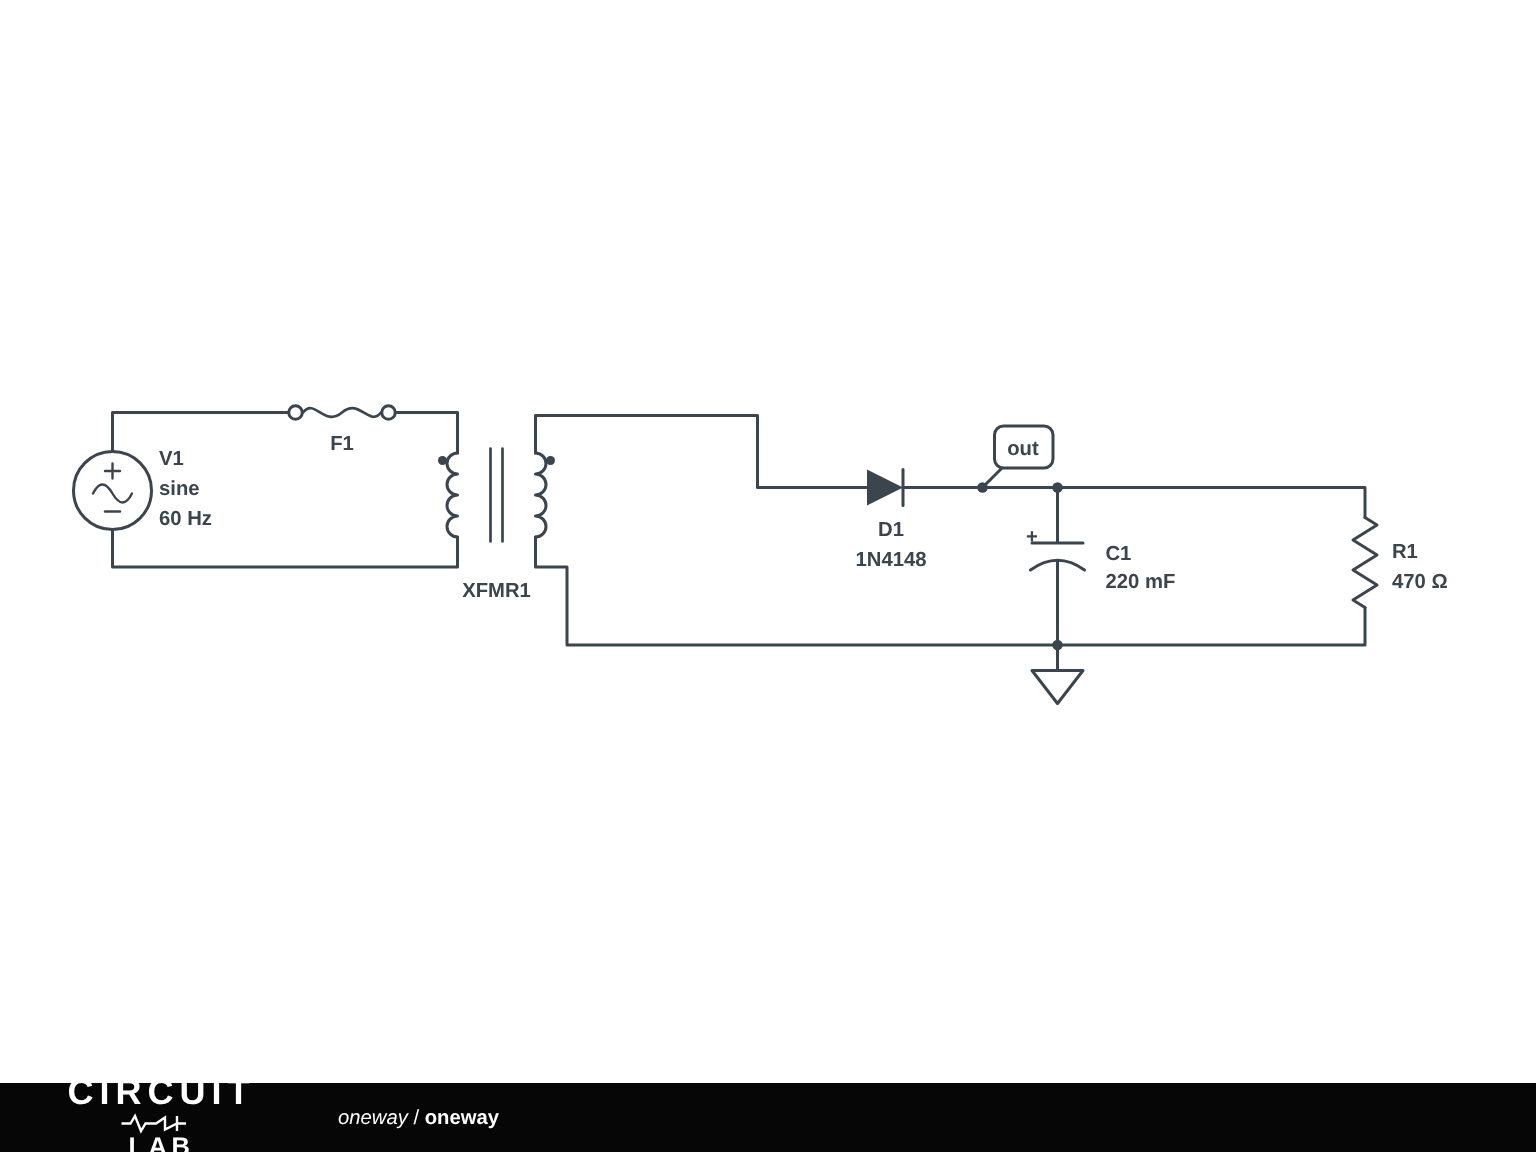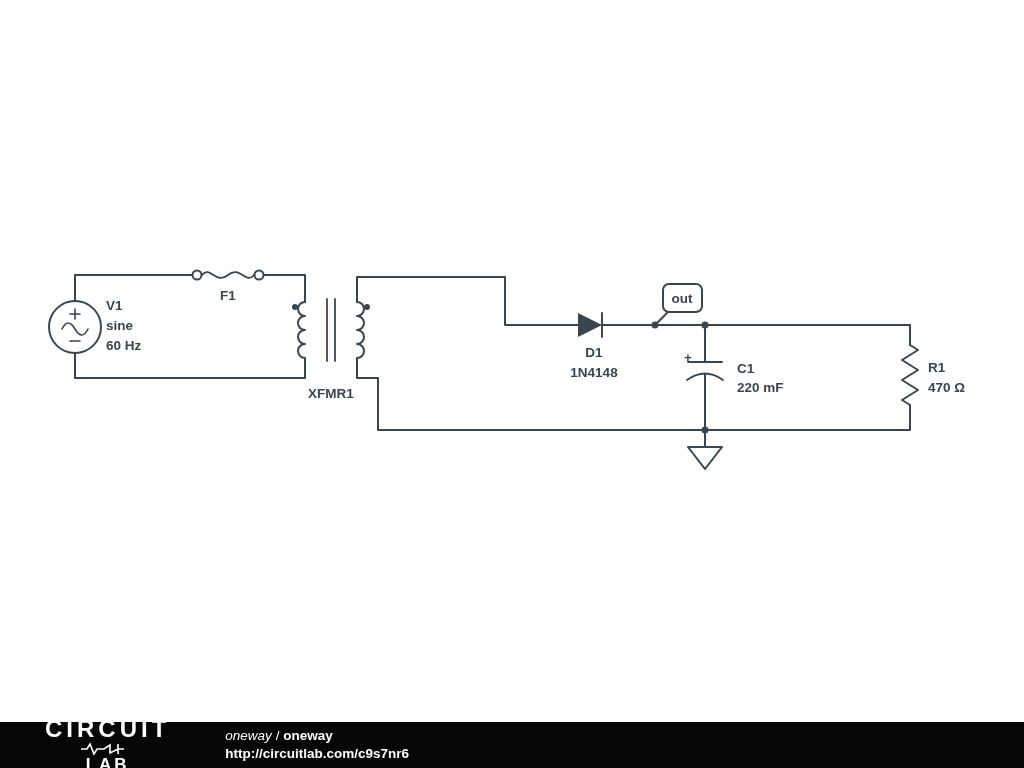--- a/index.html
+++ b/index.html
@@ -113,17 +113,14 @@
       <svg class="waveform" width="52" height="14" viewBox="0 0 52 14">
         <path d="M1 7 H7 L10 2 L14 12 L17 7 H24 L30 3 L30 11 L38 7 H44 M38 2 V12" stroke="#ffffff" stroke-width="1.6" fill="none"></path>
       </svg>
       <span class="lab">LAB</span>
     </span>
   </div>
   <div class="credits">
     <span class="credit-line1">
       <span class="author">oneway</span><span class="sep"> / </span><span class="project">oneway</span>
     </span>
-    <span class="credit-line2">
-      <a href="#" class="url">http://circuitlab.com/c9s7nr6</a>
-    </span>
   </div>
 </div>
 
 </body></html>

